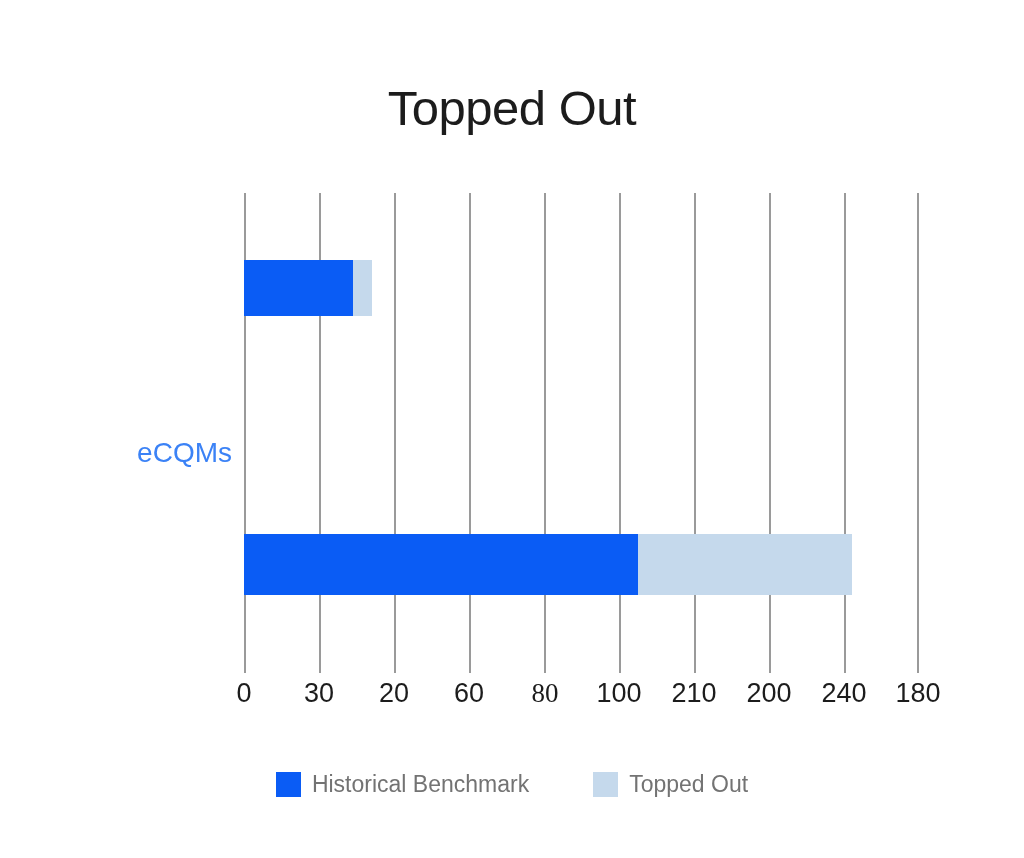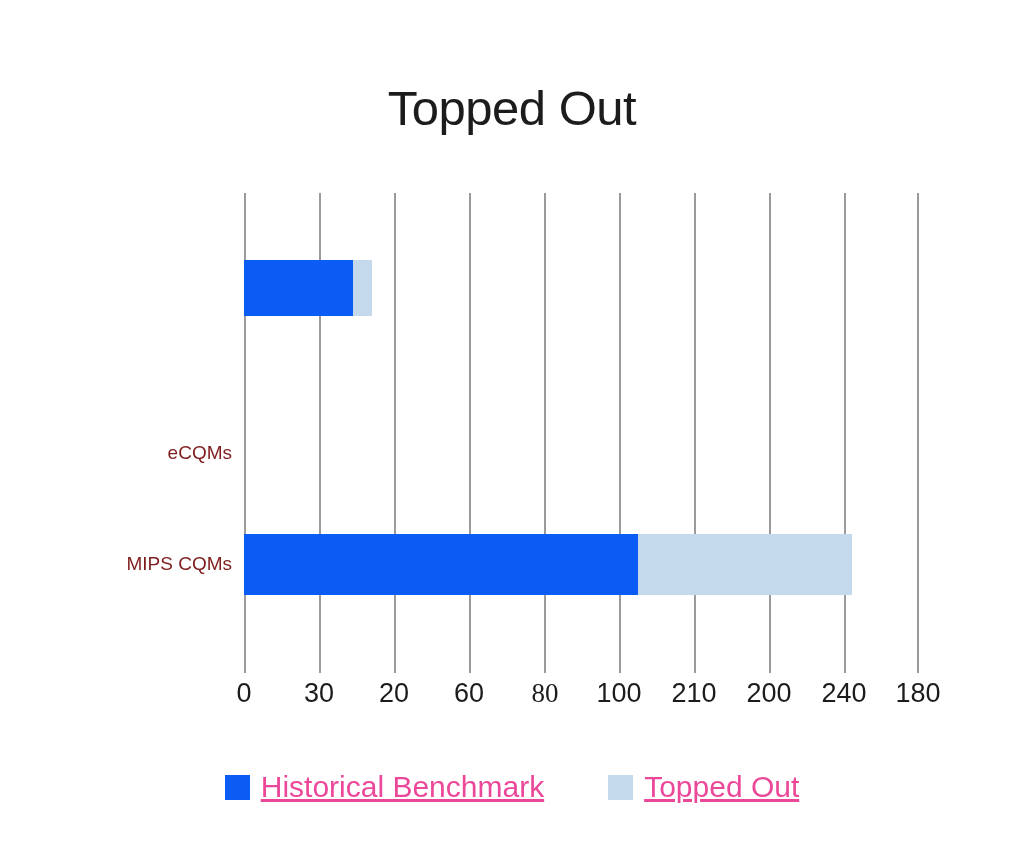--- a/index.html
+++ b/index.html
@@ -62,22 +62,22 @@
   .bar-seg {
     height: 100%;
   }
   .seg-primary   { background: #0a5cf5; }
   .seg-secondary { background: #c5d9ec; }
 
   
   .cat-label {
     position: absolute;
     right: 1024px;            
-    font-size: 19px;
-    color: #7f1d1d;
+    font-size: 28px;
+    color: #3b82f6;
     white-space: nowrap;
   }
   #cat-labels {
     position: absolute;
     left: 0;
     top: 165px;
     width: 232px;
     height: 480px;
   }
   #cat-labels .cat-label {
@@ -123,37 +123,35 @@
     flex-direction: row;
     align-items: center;
     gap: 11px;
   }
   .legend-swatch {
     width: 25px;
     height: 25px;
     flex: 0 0 auto;
   }
   .legend-label {
-    font-size: 30px;
-    color: #ec4899;
+    font-size: 23px;
+    color: #737373;
     line-height: 1;
     white-space: nowrap;
-    text-decoration: underline;
   }
 </style>
 </head>
 <body style="background: rgb(255, 255, 255);">
 
 <div id="chart-root">
 
   <div id="chart-title">Topped Out</div>
 
   <div id="cat-labels">
     <div class="cat-label" style="top:260px;">eCQMs</div>
-    <div class="cat-label" style="top:371px;">MIPS CQMs</div>
   </div>
 
   <div id="plot-area">
 
     <div class="gridline" style="left:0px;"></div>
     <div class="gridline" style="left:75px;"></div>
     <div class="gridline" style="left:150px;"></div>
     <div class="gridline" style="left:225px;"></div>
     <div class="gridline" style="left:300px;"></div>
     <div class="gridline" style="left:375px;"></div>

